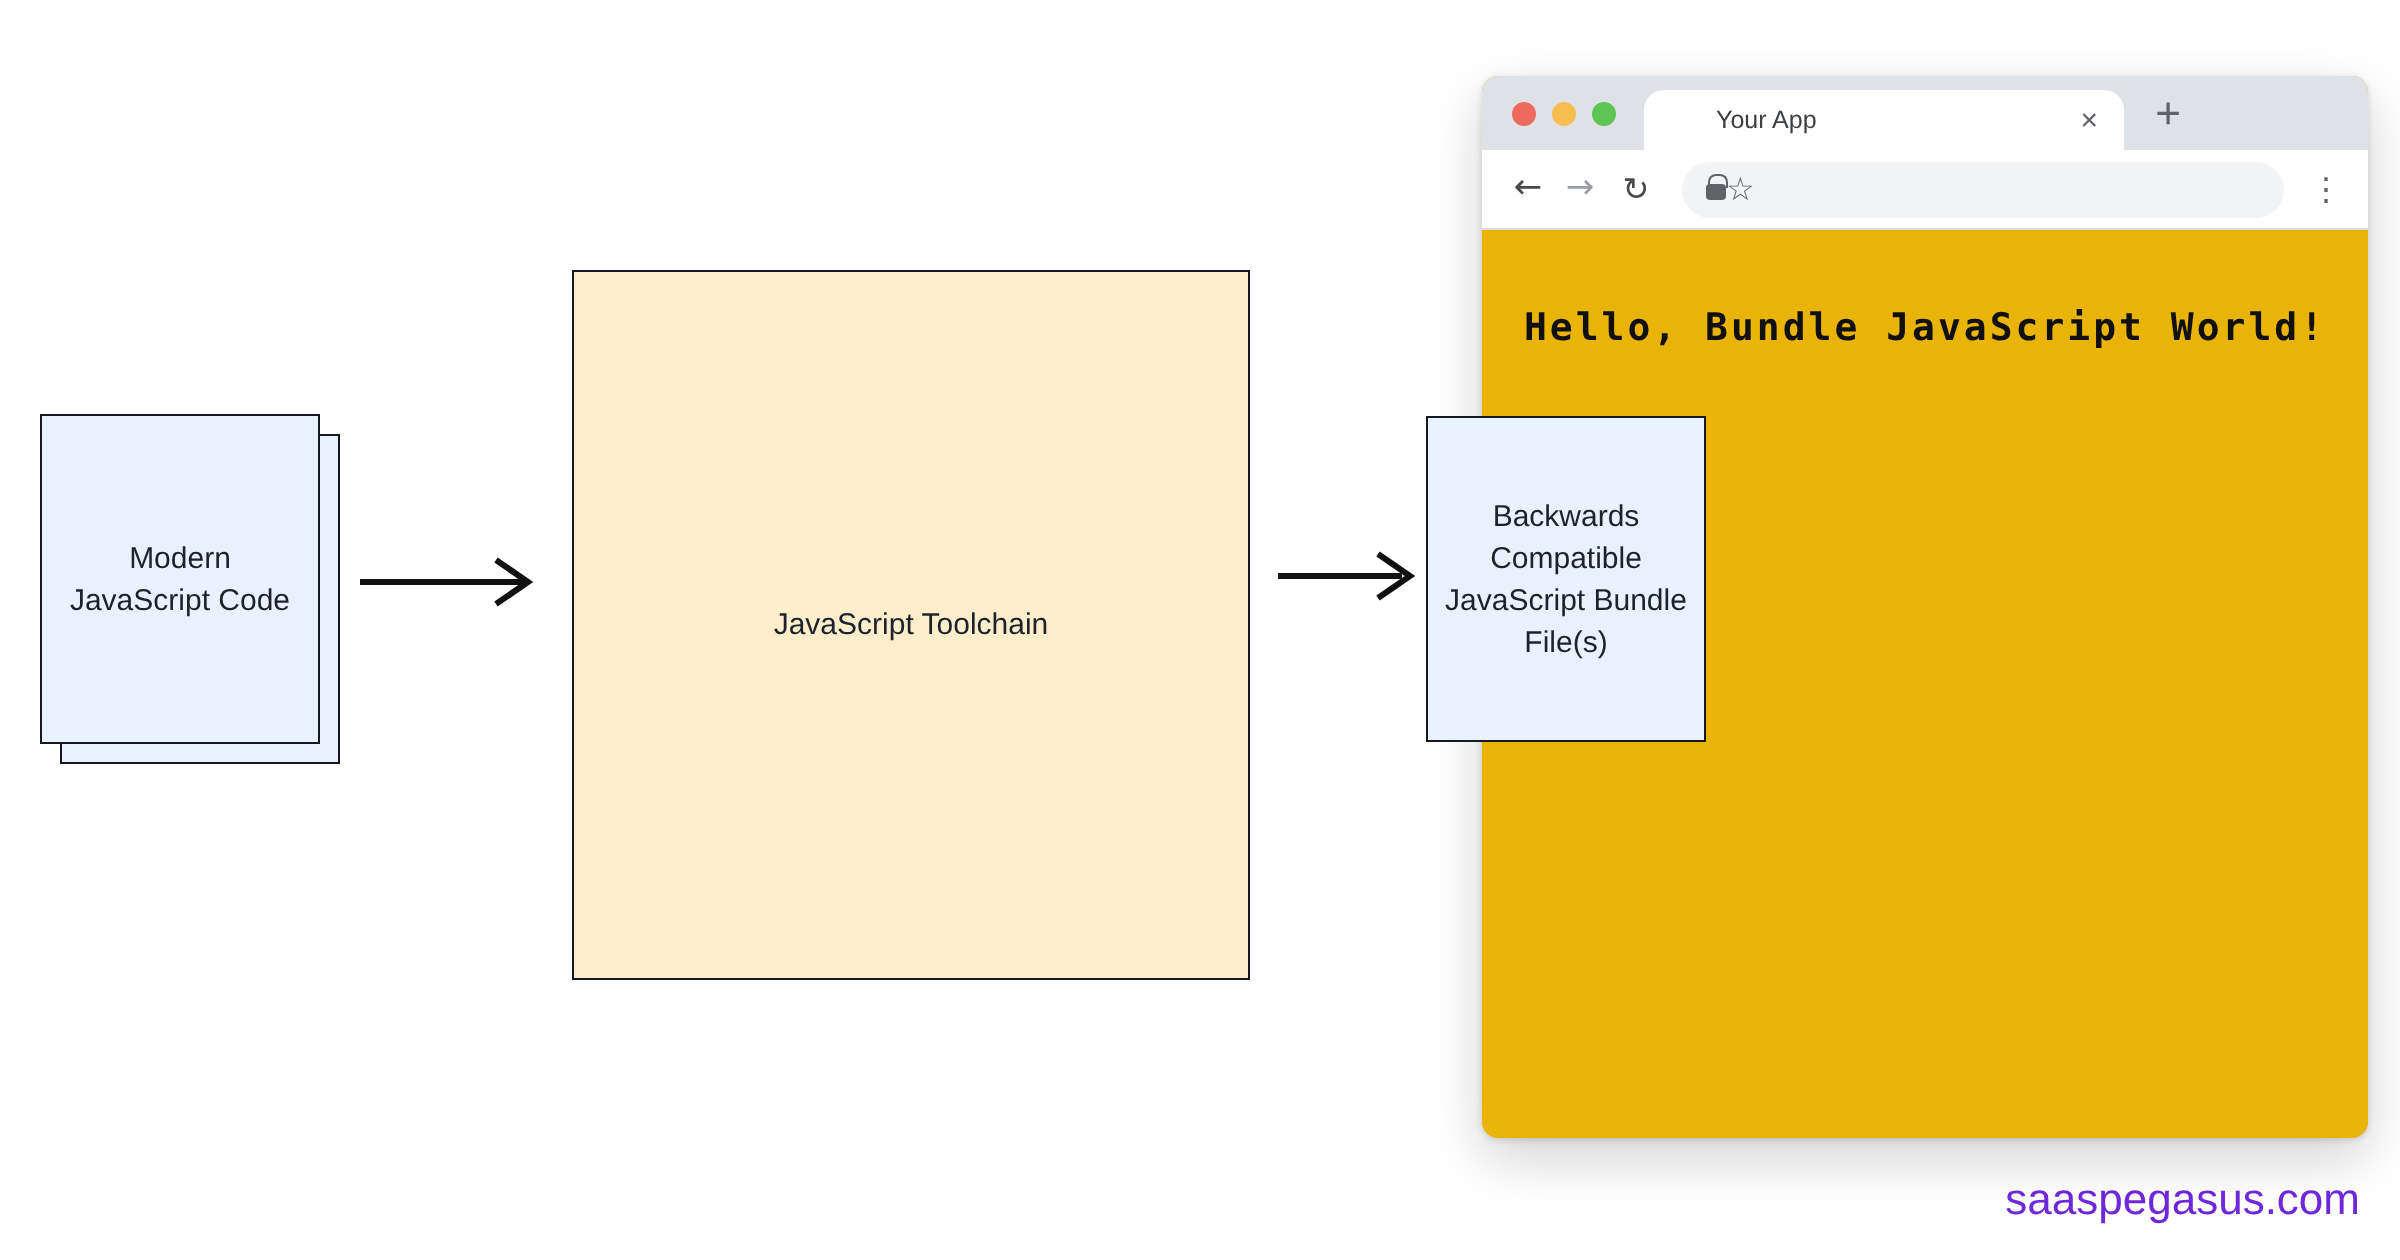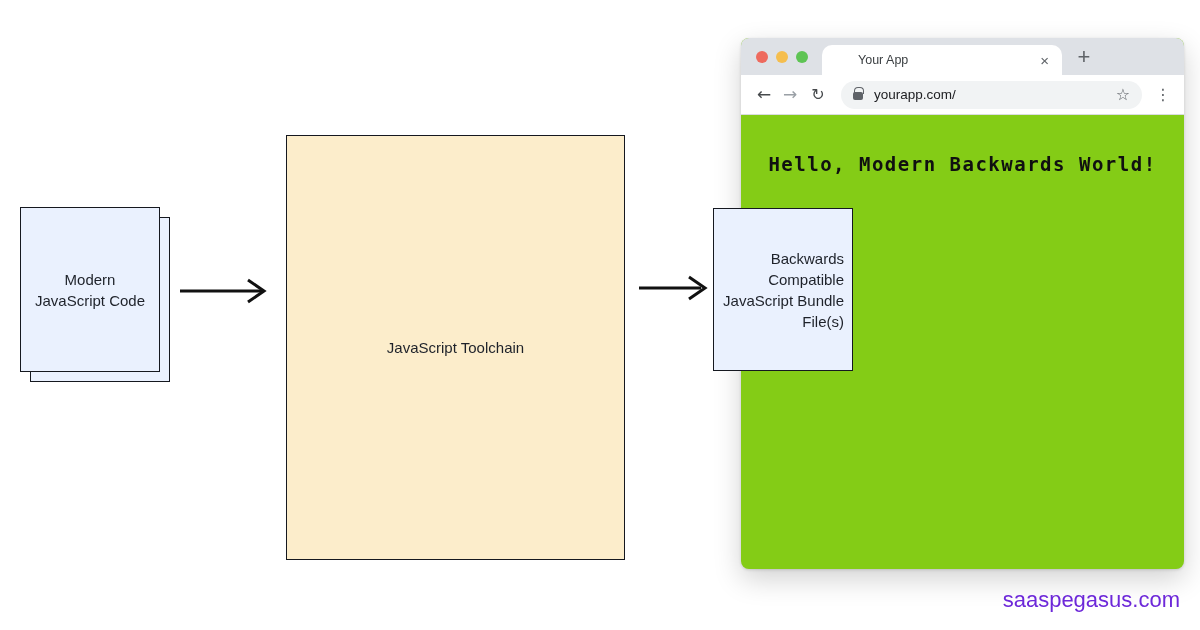--- a/index.html
+++ b/index.html
@@ -34,39 +34,39 @@
     left: 30px; top: 217px; width: 140px; height: 165px;
     z-index: 1;
   }
   .front-page {
     left: 20px; top: 207px; width: 140px; height: 165px;
     z-index: 2;
   }
   .front-page .box-label { padding: 0 8px; }
 
   .toolchain-box {
-    left: 286px; top: 135px; width: 339px; height: 425px;
+    left: 286px; top: 135px; width: 339px; height: 355px;
   }
 
   .output-box {
     left: 713px; top: 208px; width: 140px; height: 163px;
     z-index: 3;
   }
-  .output-box .box-label { padding: 0 8px; text-align: right; }
+  .output-box .box-label { padding: 0 8px; }
 
   .flow-arrow { position: absolute; z-index: 2; }
   .arrow-1 { left: 178px; top: 277px; }
   .arrow-2 { left: 637px; top: 274px; }
 
   
   .browser {
     position: absolute;
     left: 741px; top: 38px;
     width: 443px; height: 531px;
-    background: #84cc16;
+    background: #eab308;
     border-radius: 8px;
     box-shadow: 0 1px 3px rgba(0,0,0,0.14), 0 10px 28px rgba(0,0,0,0.18);
     z-index: 1;
   }
 
   .tabstrip {
     position: relative;
     height: 37px;
     background: #DEE1E6;
     border-radius: 8px 8px 0 0;
@@ -203,28 +203,27 @@
       </div>
       <div class="newtab-btn">+</div>
     </div>
 
     <div class="toolbar">
       <span class="nav-icon back-icon">←</span>
       <span class="nav-icon forward-icon">→</span>
       <span class="nav-icon reload-icon">↻</span>
       <div class="omnibox">
         <span class="lock-icon"></span>
-        <span class="url-text">yourapp.com/</span>
         <span class="star-icon">☆</span>
       </div>
       <span class="menu-icon">⋮</span>
     </div>
 
     <div class="viewport">
-      <div class="hello-text">Hello, Modern Backwards World!</div>
+      <div class="hello-text">Hello, Bundle JavaScript World!</div>
     </div>
   </div>
 
   <div class="diagram-box blue-fill back-page"></div>
   <div class="diagram-box blue-fill front-page">
     <span class="box-label">Modern JavaScript Code</span>
   </div>
 
   <svg class="flow-arrow arrow-1" width="92" height="28" viewBox="0 0 92 28">
     <line x1="2" y1="14" x2="84" y2="14" stroke="#111111" stroke-width="3"></line>

